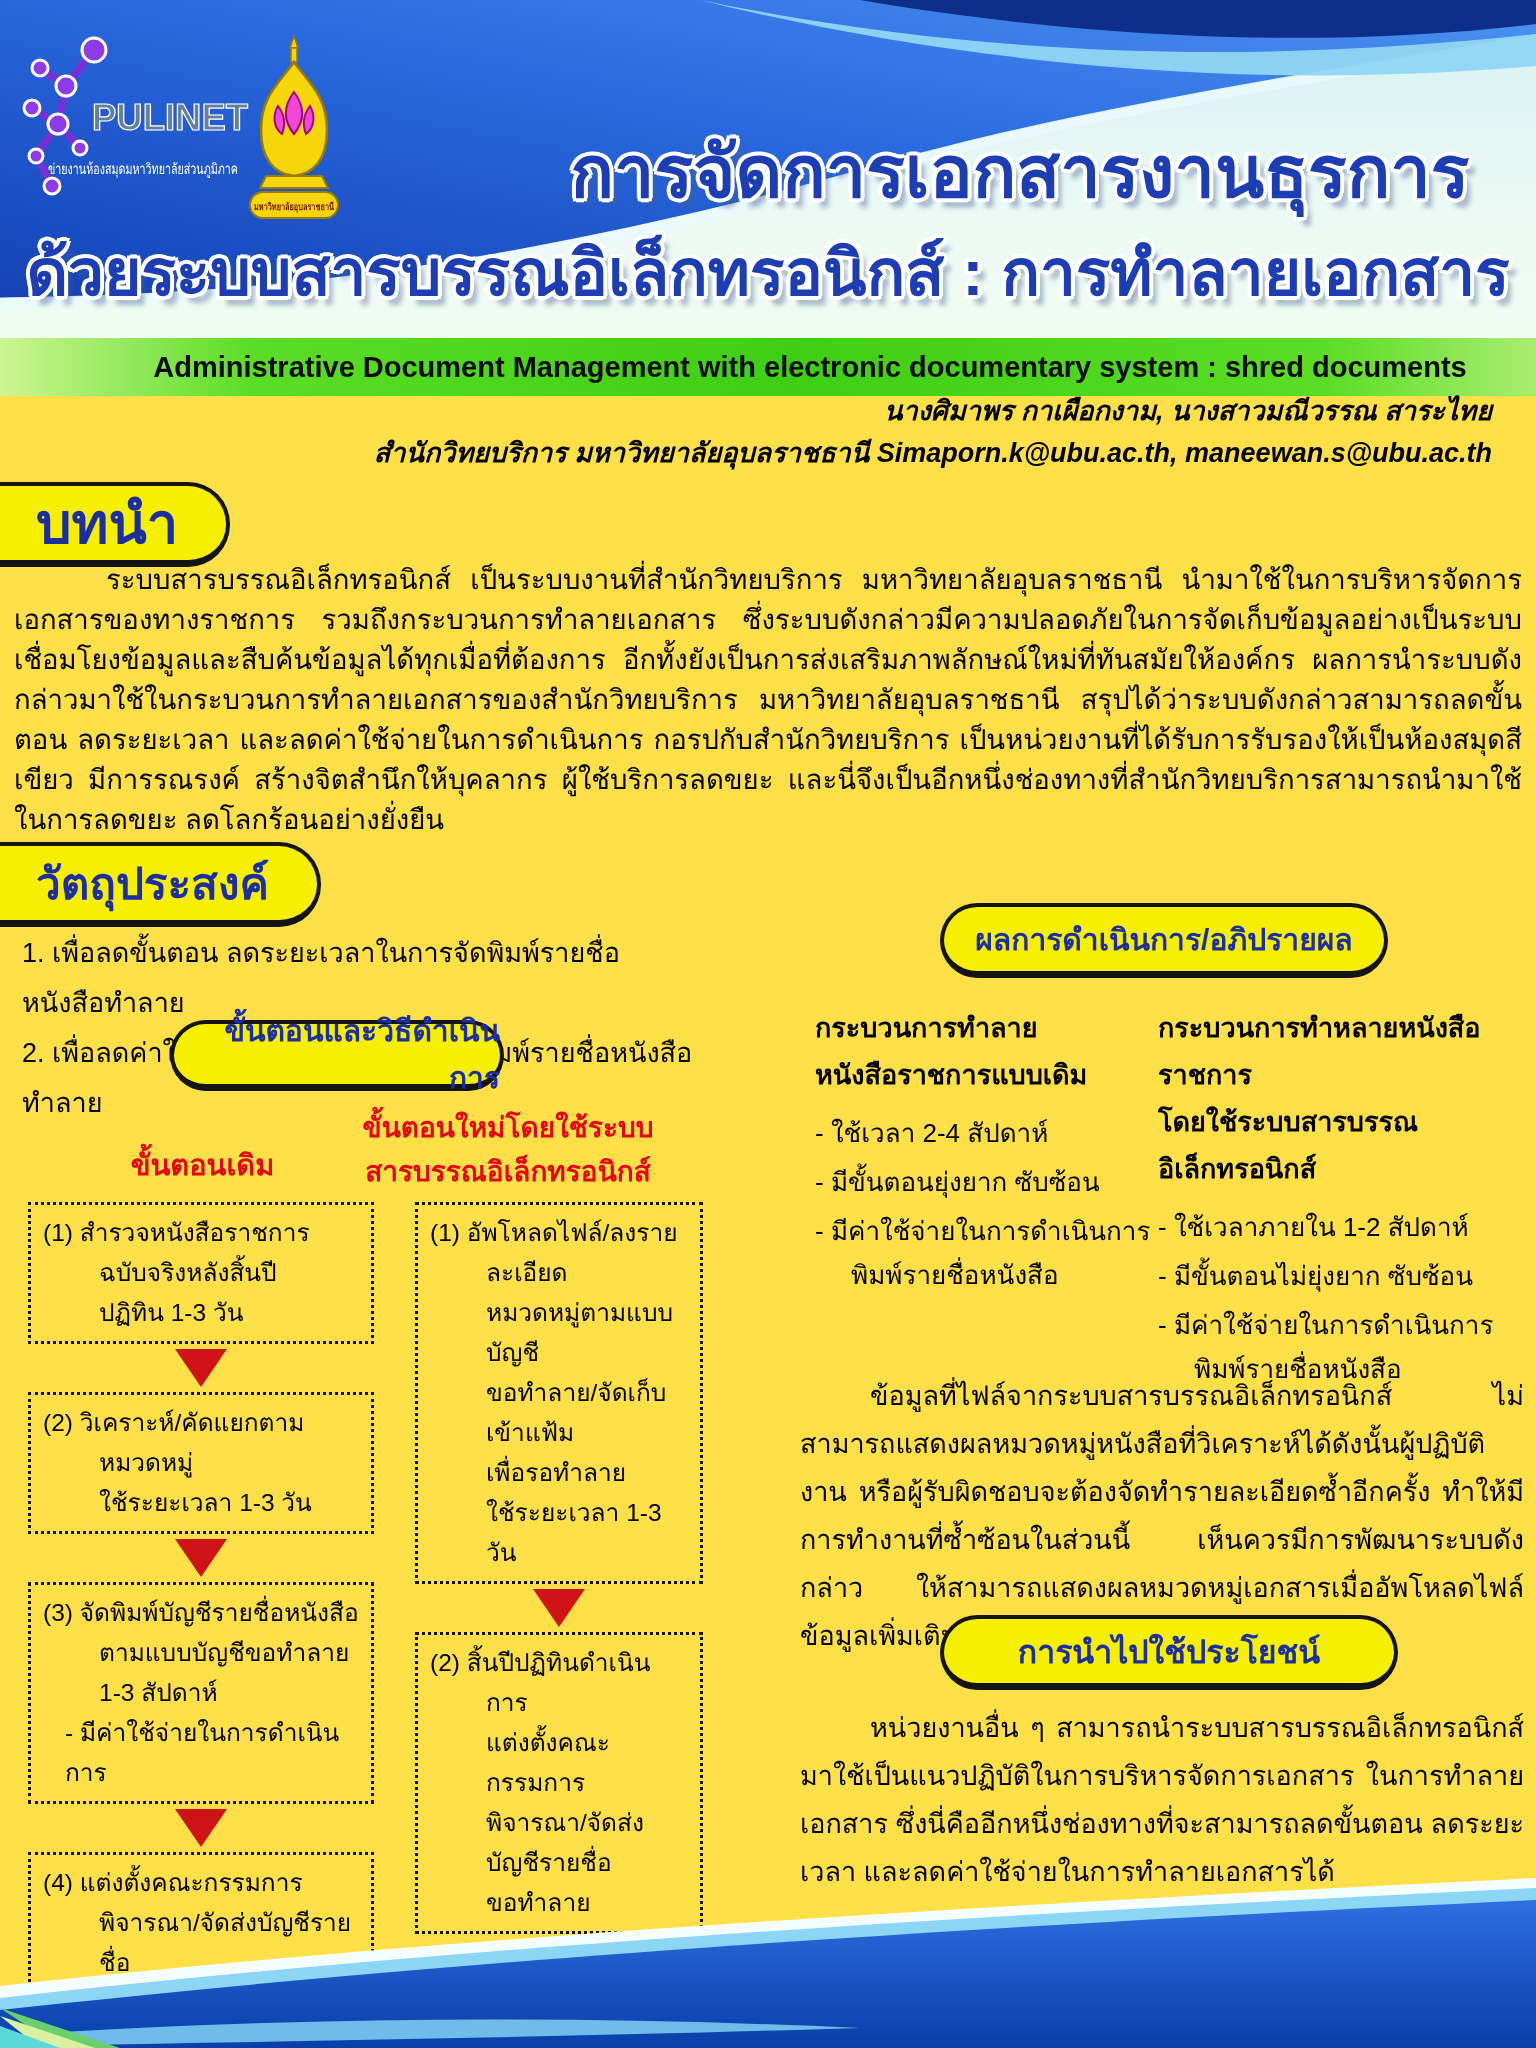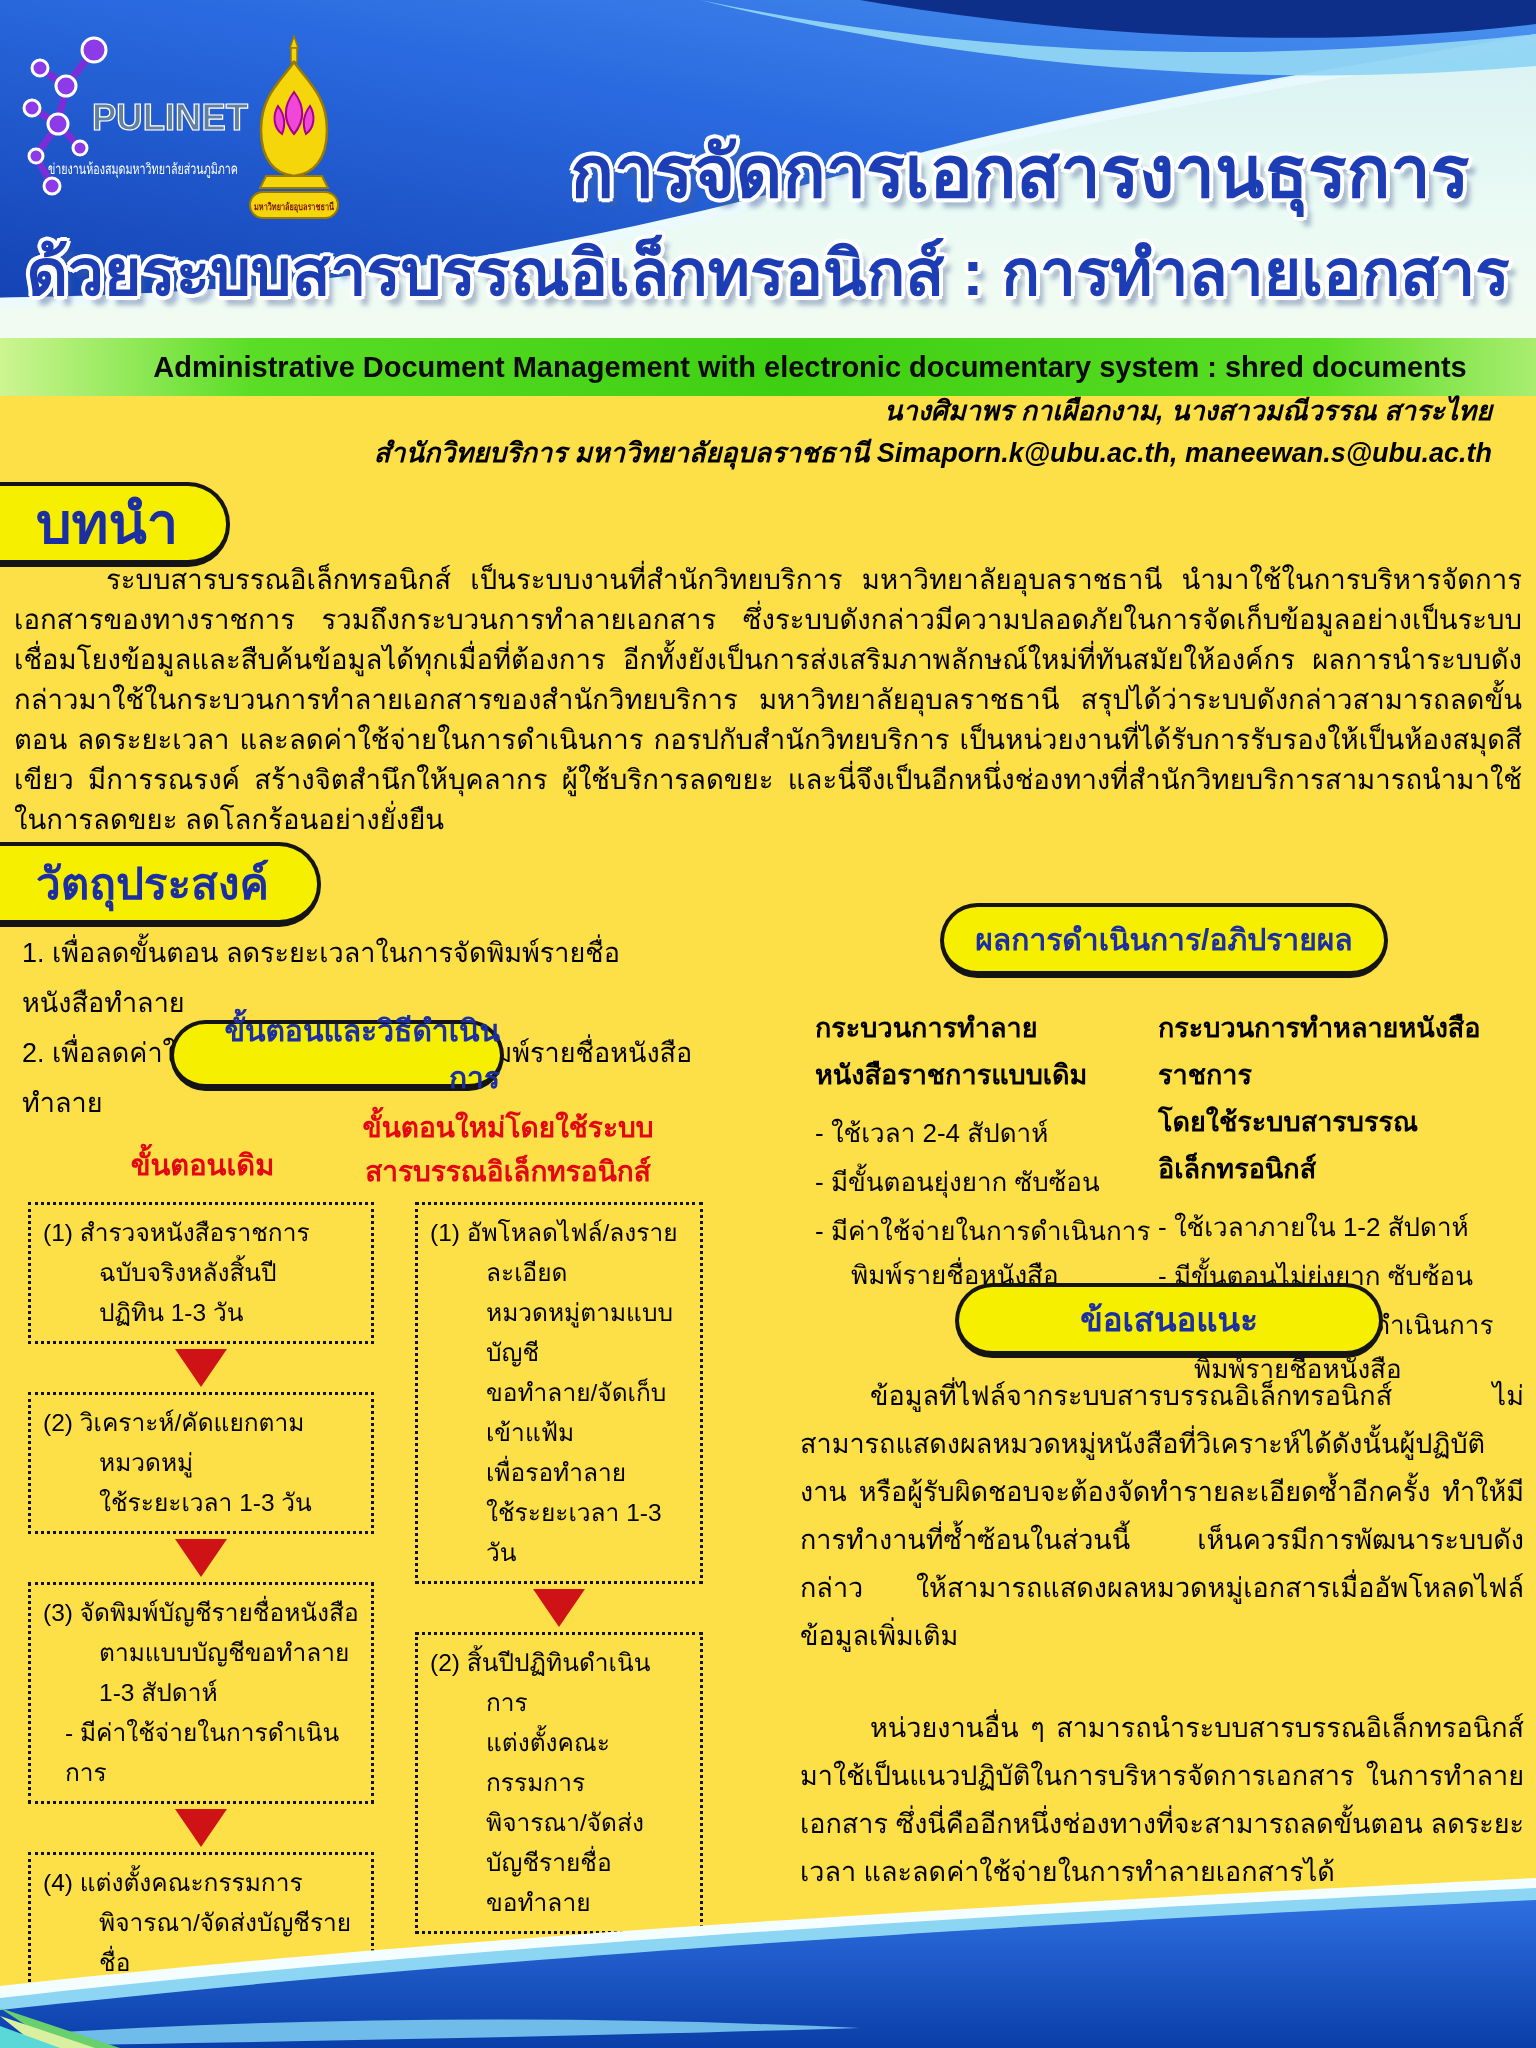--- a/index.html
+++ b/index.html
@@ -226,25 +226,25 @@
     <div class="res-title ws">กระบวนการทำหลายหนังสือราชการ
 โดยใช้ระบบสารบรรณอิเล็กทรอนิกส์</div>
     <div class="res-items">
       <div class="res-item">-  ใช้เวลาภายใน 1-2 สัปดาห์</div>
       <div class="res-item">-  มีขั้นตอนไม่ยุ่งยาก ซับซ้อน</div>
       <div class="res-item">-  มีค่าใช้จ่ายในการดำเนินการ
 พิมพ์รายชื่อหนังสือ</div>
     </div>
   </div>
 
-  <div class="badge-pill b-sugg">
-    <span>ข้อเสนอแนะ</span>
-  </div>
   <div class="sugg-text">ข้อมูลที่ไฟล์จากระบบสารบรรณอิเล็กทรอนิกส์ ไม่สามารถแสดงผลหมวดหมู่หนังสือที่วิเคราะห์ได้ดังนั้นผู้ปฏิบัติงาน หรือผู้รับผิดชอบจะต้องจัดทำรายละเอียดซ้ำอีกครั้ง ทำให้มีการทำงานที่ซ้ำซ้อนในส่วนนี้ เห็นควรมีการพัฒนาระบบดังกล่าว ให้สามารถแสดงผลหมวดหมู่เอกสารเมื่ออัพโหลดไฟล์ข้อมูลเพิ่มเติม</div>
 
+  <div class="badge-pill b-app">
+    <span>การนำไปใช้ประโยชน์</span>
+  </div>
   <div class="app-text">หน่วยงานอื่น ๆ สามารถนำระบบสารบรรณอิเล็กทรอนิกส์มาใช้เป็นแนวปฏิบัติในการบริหารจัดการเอกสาร ในการทำลายเอกสาร ซึ่งนี่คืออีกหนึ่งช่องทางที่จะสามารถลดขั้นตอน ลดระยะเวลา และลดค่าใช้จ่ายในการทำลายเอกสารได้</div>
 
   <svg class="footer-art" viewBox="0 0 1536 190" preserveAspectRatio="none">
     <defs>
       <linearGradient id="fblue" x1="0" y1="0" x2="0" y2="1">
         <stop offset="0" stop-color="#2e6fe0"></stop>
           <stop offset="1" stop-color="#0a3ea8"></stop>
       </linearGradient>
     </defs>
     <path d="M0,128 C330,92 760,58 1536,20 L1536,190 L0,190 Z" fill="#f4fdff"></path>

